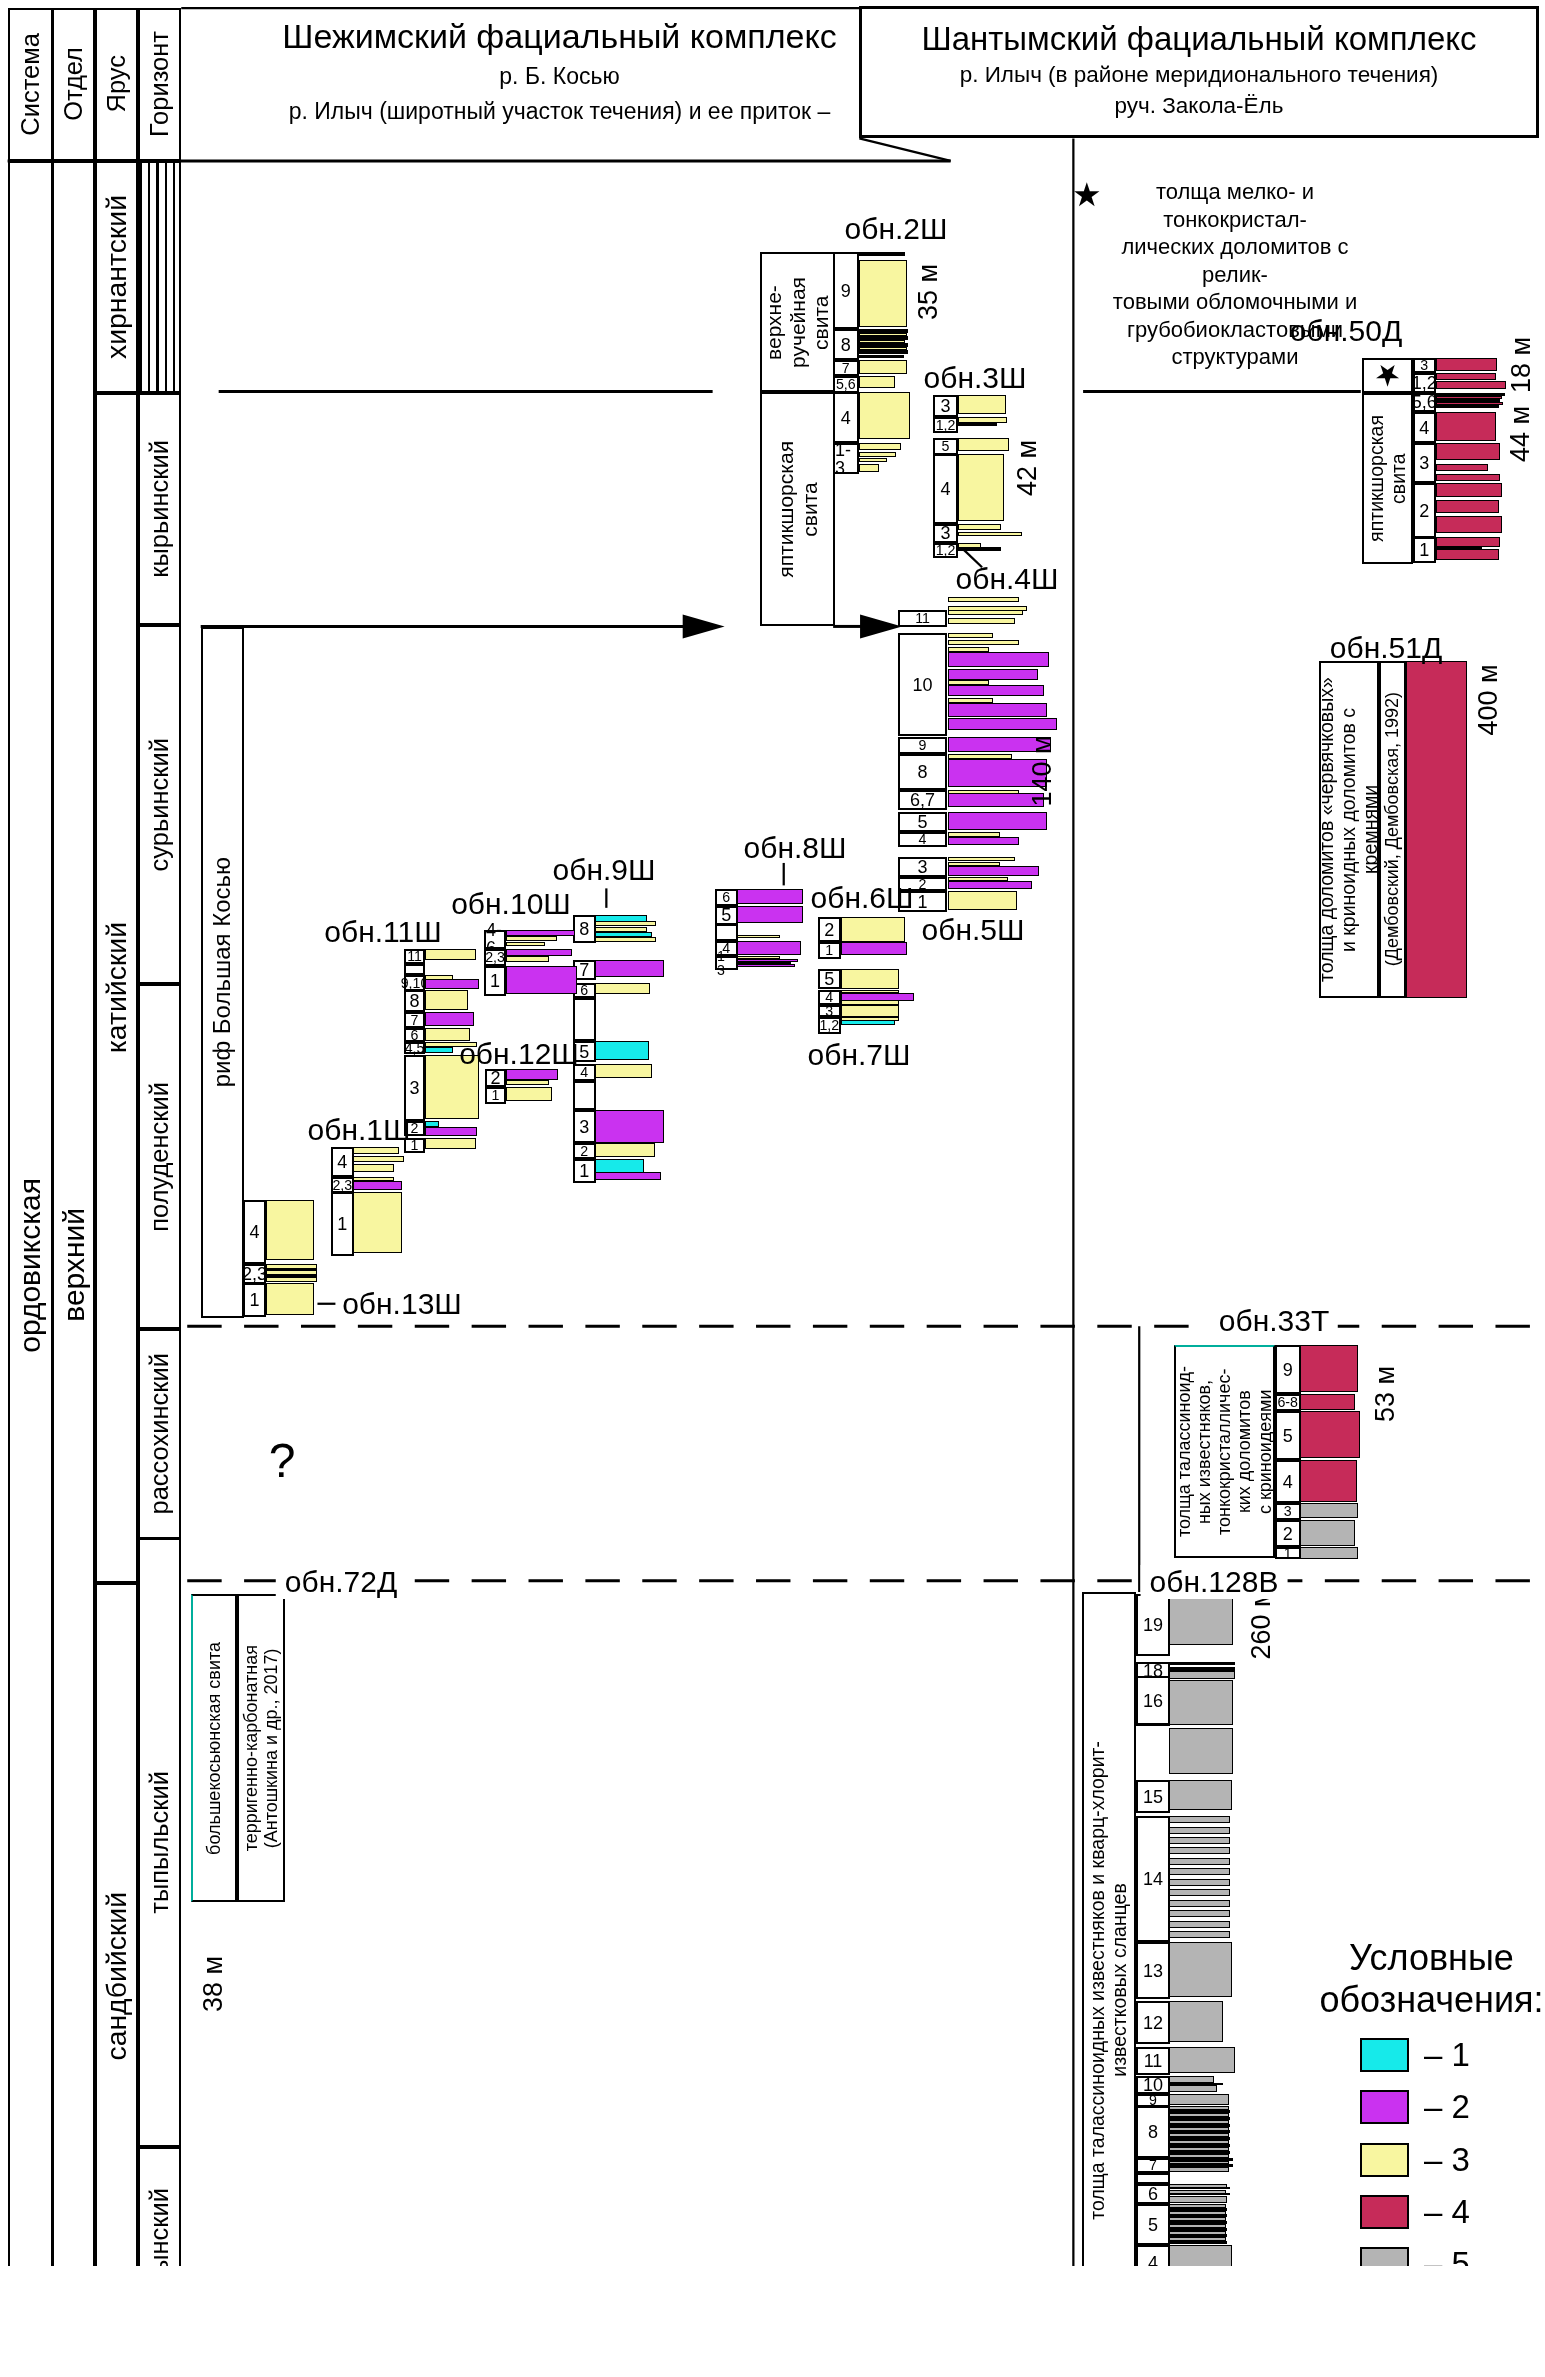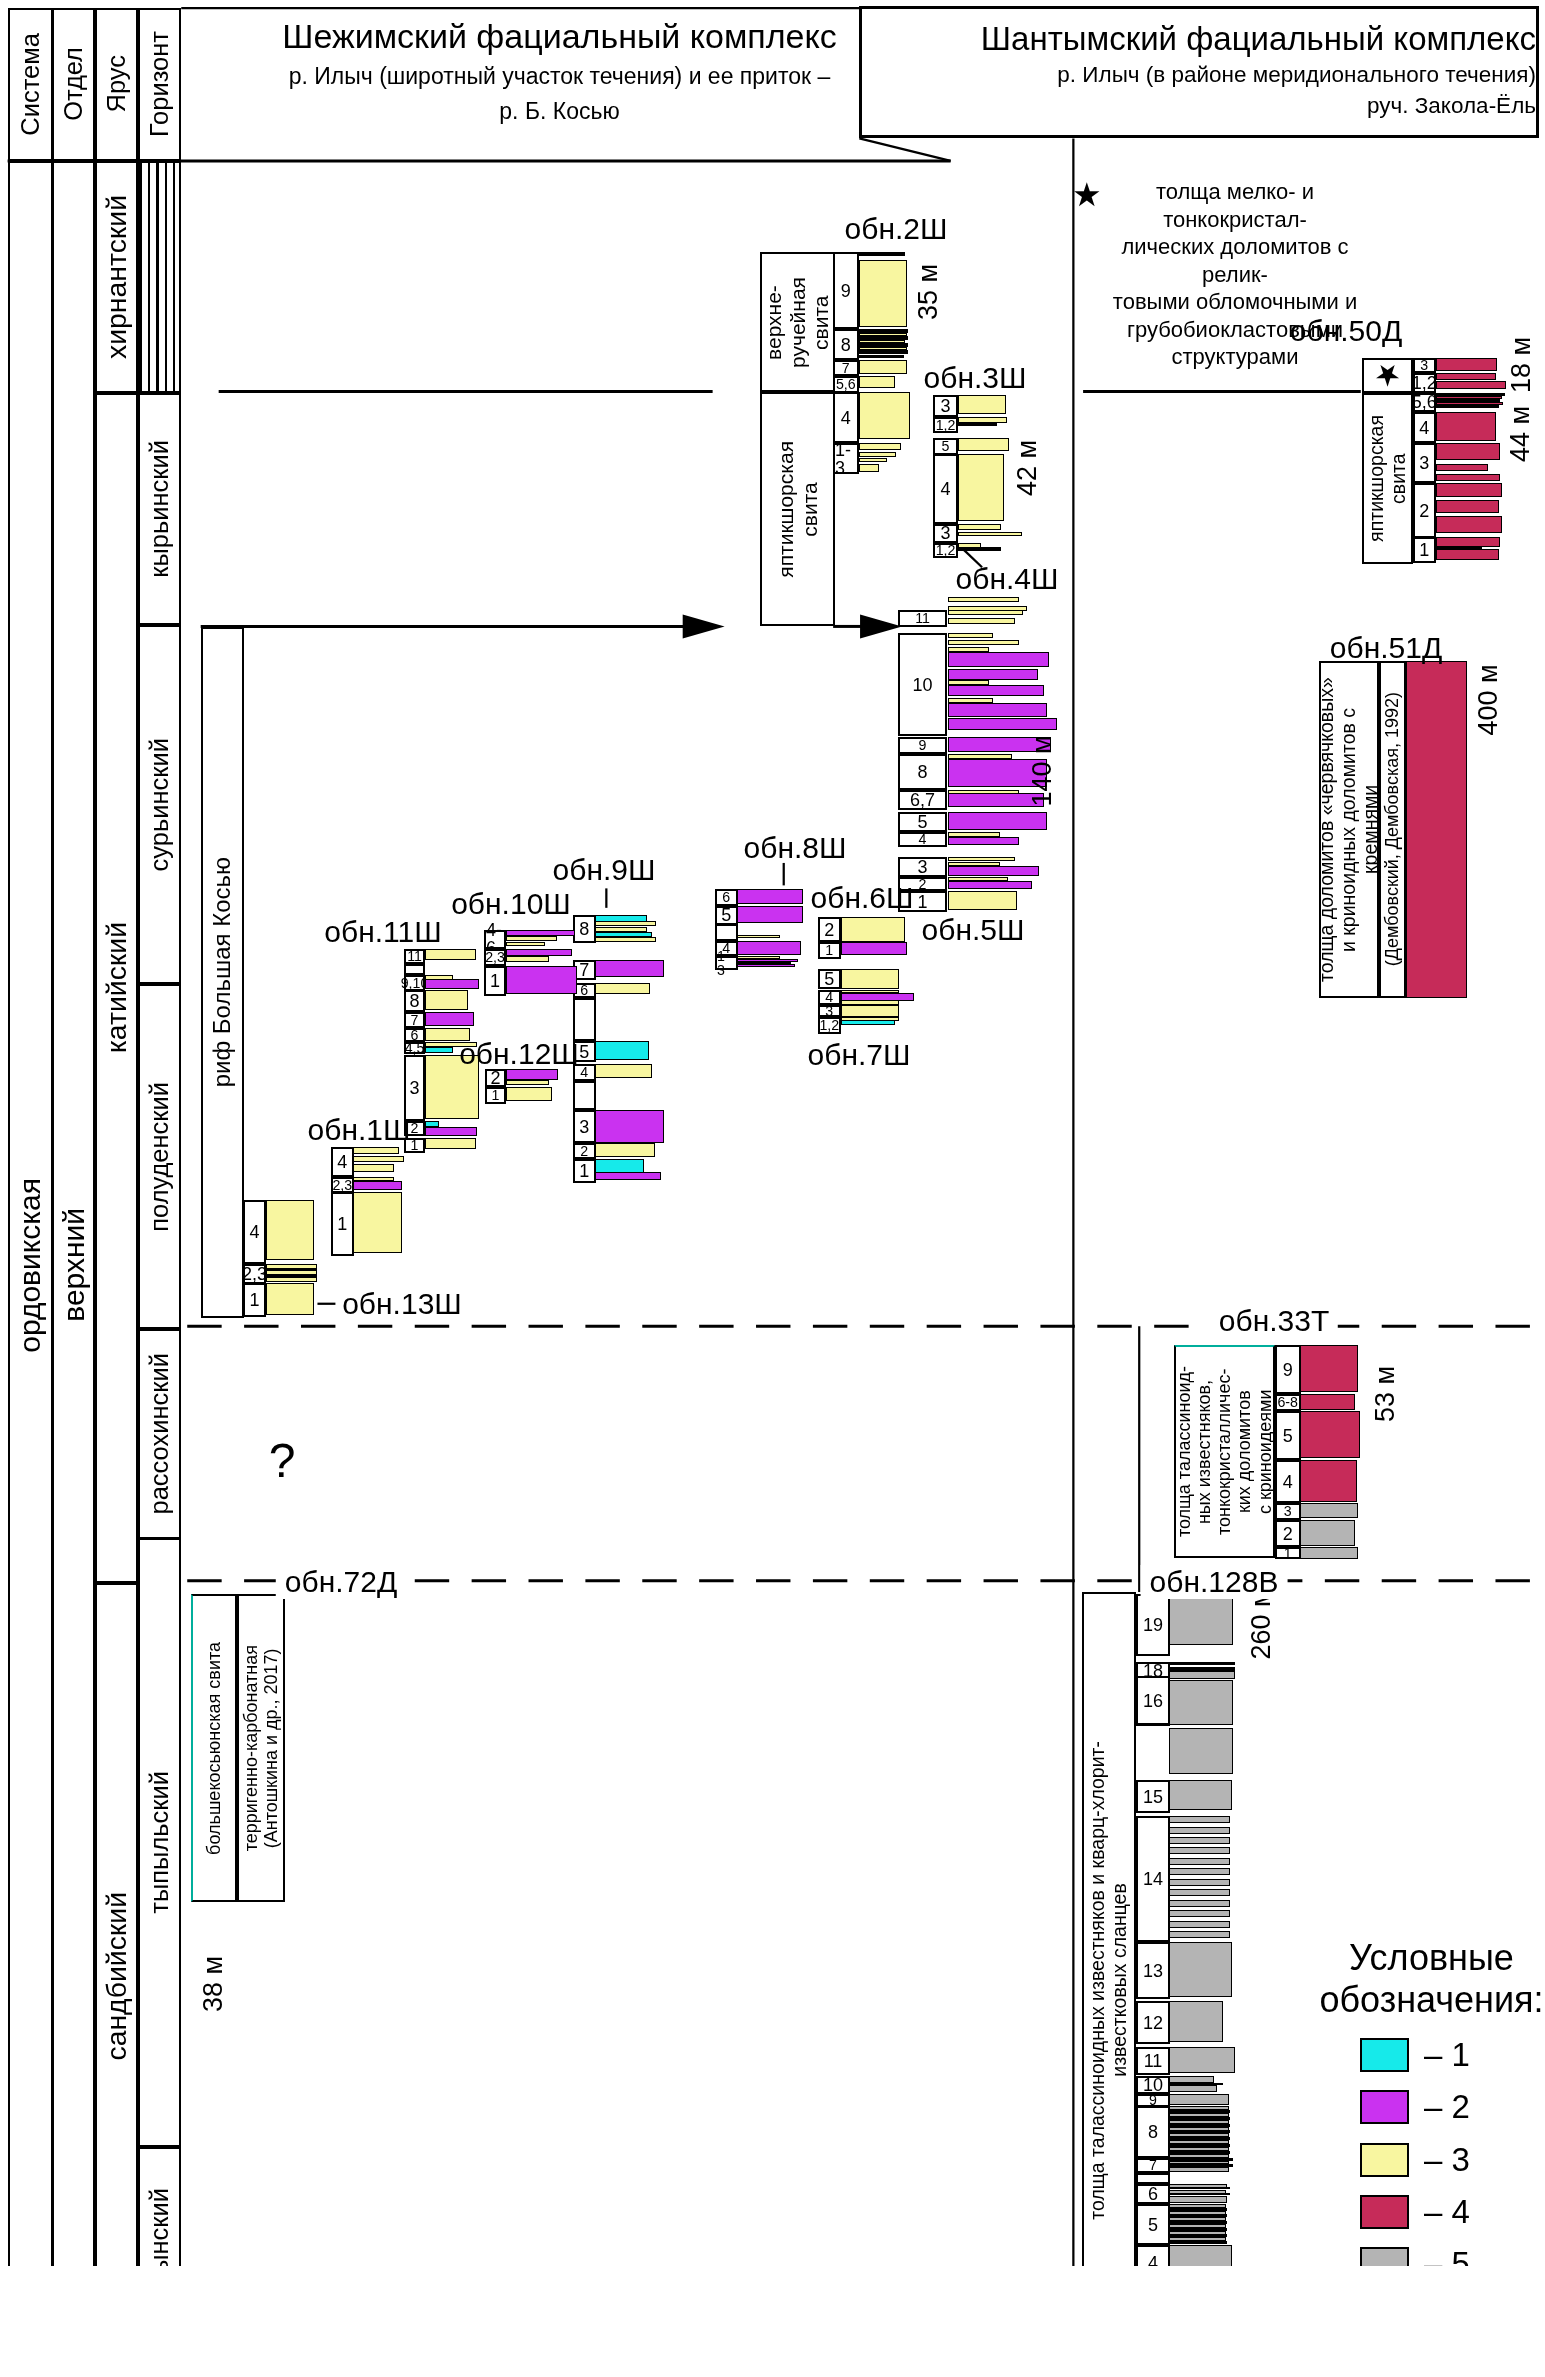--- a/index.html
+++ b/index.html
@@ -12,21 +12,21 @@
   .vtext{writing-mode:vertical-rl;transform:rotate(180deg);white-space:pre-line;
          text-align:center;line-height:1.12;}
   .collabel{position:absolute;transform:translate(-50%,-50%);font-size:30px;
             white-space:nowrap;z-index:4;}
   .meters{position:absolute;transform:translate(-50%,-50%) rotate(180deg);
           writing-mode:vertical-rl;font-size:27px;white-space:nowrap;z-index:3;}
   .hdr-left{position:absolute;left:189px;top:16.5px;width:741px;text-align:center;z-index:2;}
   .hdr-title{font-size:34px;}
   .hdr-sub{font-size:23px;margin-top:7.5px;}
   .hdr-right{position:absolute;left:859px;top:6px;width:680px;height:132px;
-             border:3px solid #000;box-sizing:border-box;text-align:right;
+             border:3px solid #000;box-sizing:border-box;text-align:center;
              background:#fff;z-index:2;padding-top:10.5px;}
   .hdr-right .hdr-title{font-size:33px;}
   .hdr-right .hdr-sub{font-size:22.5px;margin-top:4.5px;}
   .star-note{position:absolute;left:1093px;top:178px;width:284px;font-size:22px;
              line-height:1.25;text-align:center;white-space:pre-line;z-index:2;}
   .star-glyph{position:absolute;left:1072px;top:175px;font-size:33px;z-index:2;}
   .qmark{position:absolute;left:282px;top:1460px;transform:translate(-50%,-50%);
          font-size:48px;z-index:2;}
   .legend{position:absolute;left:1319px;top:1937px;width:225px;z-index:2;}
   .legend-title{font-size:36px;text-align:center;white-space:pre-line;line-height:1.18;}
@@ -56,22 +56,22 @@
       <line x1="1288" y1="735" x2="1312" y2="758" stroke="#000" stroke-width="3"></line>
       <line x1="424" y1="1742" x2="448" y2="1742" stroke="#000" stroke-width="3"></line>
       <line x1="1047" y1="1153" x2="1047" y2="1183" stroke="#000" stroke-width="3"></line>
       <line x1="810" y1="1187" x2="810" y2="1213" stroke="#000" stroke-width="3"></line>
       <line x1="213" y1="3080" x2="213" y2="3122" stroke="#000" stroke-width="4"></line>
       <polygon points="213,3162 198,3120 228,3120" fill="#000"></polygon>
     </svg>
 
   <div class="hdr-left">
     <div class="hdr-title">Шежимский фациальный комплекс</div>
+    <div class="hdr-sub">р. Б. Косью</div>
     <div class="hdr-sub">р. Илыч (широтный участок течения) и ее приток –</div>
-    <div class="hdr-sub">р. Б. Косью</div>
   </div>
 
   <div class="hdr-right">
     <div class="hdr-title">Шантымский фациальный комплекс</div>
     <div class="hdr-sub">р. Илыч (в районе меридионального течения)</div>
     <div class="hdr-sub">руч. Закола-Ёль</div>
   </div>
 
   <span class="star-glyph">★</span>
   <div class="star-note">толща мелко- и тонкокристал-

